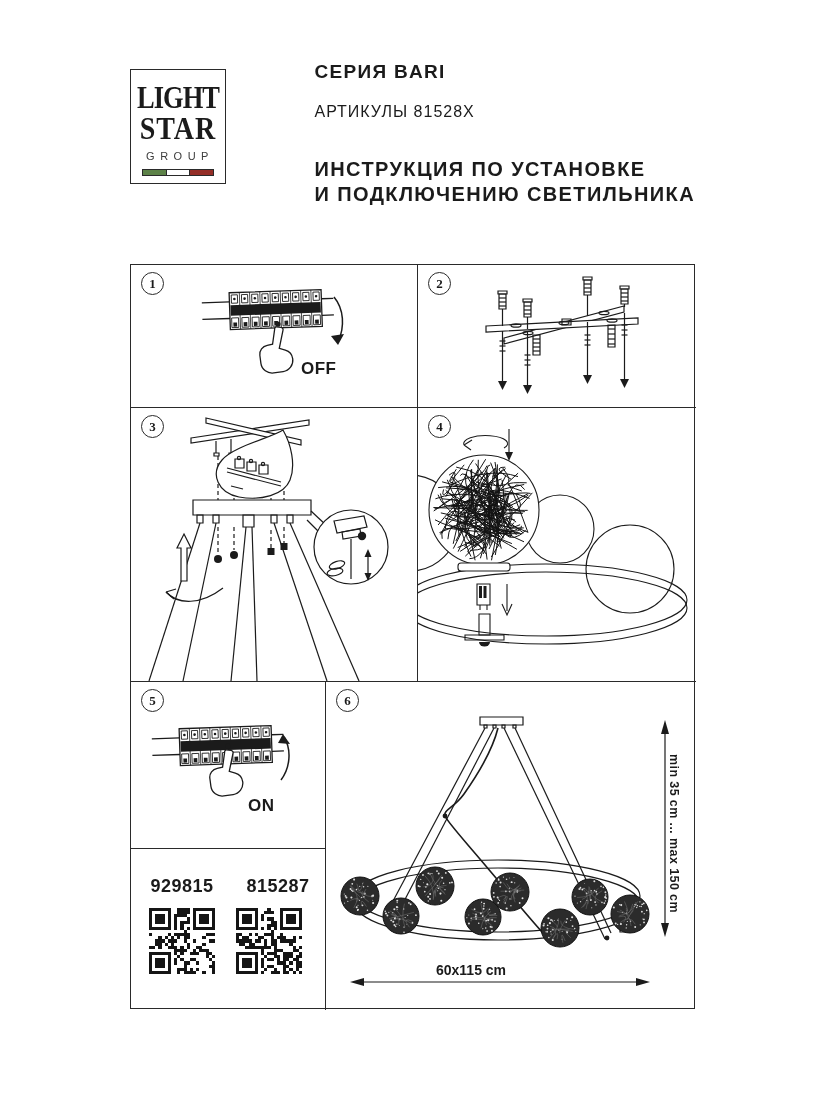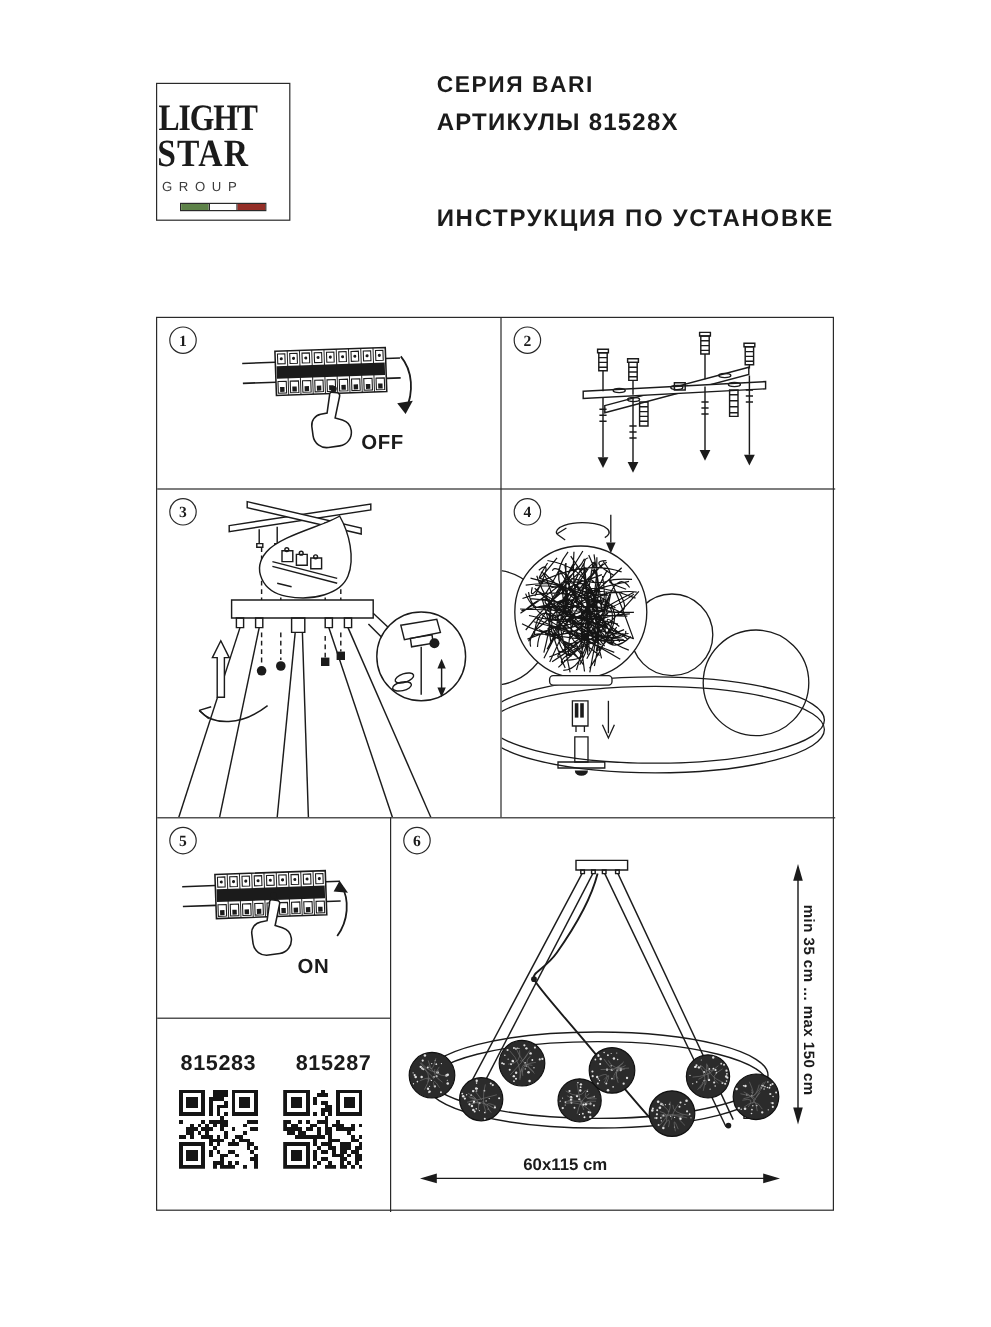--- a/index.html
+++ b/index.html
@@ -1,33 +1,33 @@
 <!DOCTYPE html>
 <html><head>
 <meta charset="utf-8">
 <style>
   * { margin:0; padding:0; box-sizing:border-box; }
   body { background:#888; font-family:"Liberation Sans", sans-serif; }
   .page { position:relative; width:826px; height:1106px; background:#ffffff; overflow:hidden; color:#1b1b1b; margin:0 auto; }
 
   
-  .logo-box { position:absolute; left:130px; top:69px; width:112px; height:115px; border:1.5px solid #2a2a2a; }
+  .logo-box { position:absolute; left:130px; top:69px; width:96px; height:115px; border:1.5px solid #2a2a2a; text-align:center; }
   .logo-word { font-family:"Liberation Serif", serif; font-weight:700; color:#1b1b1b; line-height:1; }
   .logo-light { font-size:27px; margin-top:15px; letter-spacing:-1px; transform:scale(.98,1.15); }
   .logo-star  { font-size:28px; margin-top:3px; letter-spacing:1px; transform:scale(1.0,1.15); }
   .logo-group { font-size:11px; letter-spacing:5.5px; color:#3c3c3c; margin-top:7px; padding-left:4px; }
   .flag { width:72px; height:7px; margin:7px auto 0; border:1px solid #2a2a2a; display:flex; }
   .flag > div { flex:1; }
   .flag .mid { border-left:1px solid #2a2a2a; border-right:1px solid #2a2a2a; background:#fff; }
 
   
   .header { position:absolute; top:61px; right:131px; }
   .hdr-series { font-size:19px; font-weight:700; letter-spacing:1.3px; }
-  .hdr-articles { font-size:20px; font-weight:700; letter-spacing:1px; margin-top:8px; }
-  .hdr-title { font-size:20px; font-weight:700; letter-spacing:1.4px; line-height:25px; margin-top:56px; }
+  .hdr-articles { font-size:16px; font-weight:400; letter-spacing:1px; margin-top:20px; }
+  .hdr-title { font-size:20px; font-weight:700; letter-spacing:1.4px; line-height:25px; margin-top:36px; }
 
   
   .grid { position:absolute; left:130px; top:264px; width:565px; height:745px; border:1.6px solid #2a2a2a; }
   .divider { position:absolute; background:#2a2a2a; }
   .panel { position:absolute; overflow:hidden; }
   .art { position:absolute; left:0; top:0; }
   .badge { position:absolute; left:10px; top:7px; width:23px; height:23px; border:1.3px solid #2a2a2a; border-radius:50%;
            font-family:"Liberation Serif", serif; font-weight:700; font-size:13px; line-height:21px; text-align:center; }
   .switch-label { position:absolute; font-size:17px; font-weight:700; letter-spacing:.5px; }
 
@@ -61,20 +61,21 @@
       <div class="mid"></div>
       <div style="background: rgb(148, 46, 39);"></div>
     </div>
   </div>
 
   <div class="header">
     <div class="hdr-series">СЕРИЯ BARI</div>
     <div class="hdr-articles">АРТИКУЛЫ 81528X</div>
     <div class="hdr-title">
       <div>ИНСТРУКЦИЯ ПО УСТАНОВКЕ</div>
+      <div>И ПОДКЛЮЧЕНИЮ СВЕТИЛЬНИКА</div>
     </div>
   </div>
 
   <div class="grid">
     <div class="divider" style="left:0;top:142px;width:565px;height:1.4px"></div>
     <div class="divider" style="left:0;top:416px;width:565px;height:1.4px"></div>
     <div class="divider" style="left:286px;top:0;width:1.4px;height:416px"></div>
     <div class="divider" style="left:194px;top:416px;width:1.4px;height:329px"></div>
     <div class="divider" style="left:0;top:583px;width:194px;height:1.4px"></div>
 
@@ -419,21 +420,21 @@
           </g>
         <circle cx="97" cy="64" r="2.6" fill="#1b1b1b"></circle>
         <path d="M150,98 C159,86 161,68 153,55" fill="none" stroke="#1b1b1b" stroke-width="1.5"></path>
         <polygon points="152,52 159,62 147,61" fill="#1b1b1b"></polygon>
       </svg>
       <div class="badge">5</div>
       <span class="switch-label" style="left:117px;top:114px">ON</span>
     </div>
 
     <div class="panel" style="left:0;top:584px;width:194px;height:161px">
-      <span class="qr-num" style="left:8px">815283</span>
+      <span class="qr-num" style="left:8px">929815</span>
       <span class="qr-num" style="left:104px">815287</span>
       <div class="qr-box" style="left:18px" id="qr1">
           <svg width="66" height="66" viewBox="0 0 21 21" shape-rendering="crispEdges">
             <rect x="0" y="0" width="1" height="1" fill="#151515"></rect>
             <rect x="1" y="0" width="1" height="1" fill="#151515"></rect>
             <rect x="2" y="0" width="1" height="1" fill="#151515"></rect>
             <rect x="3" y="0" width="1" height="1" fill="#151515"></rect>
             <rect x="4" y="0" width="1" height="1" fill="#151515"></rect>
             <rect x="5" y="0" width="1" height="1" fill="#151515"></rect>
             <rect x="6" y="0" width="1" height="1" fill="#151515"></rect>

